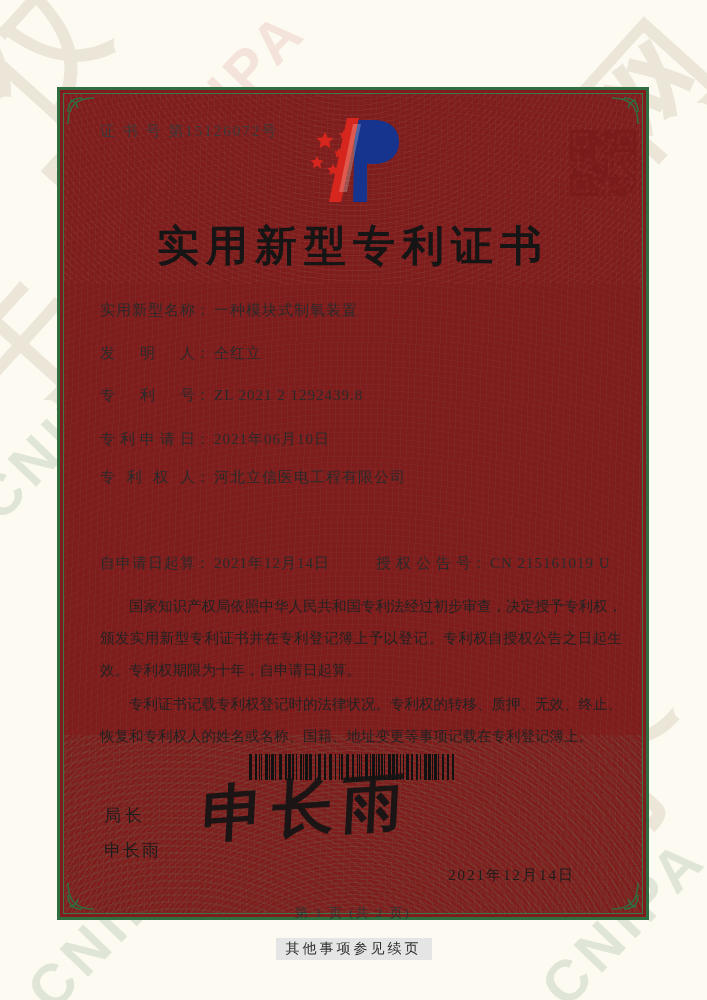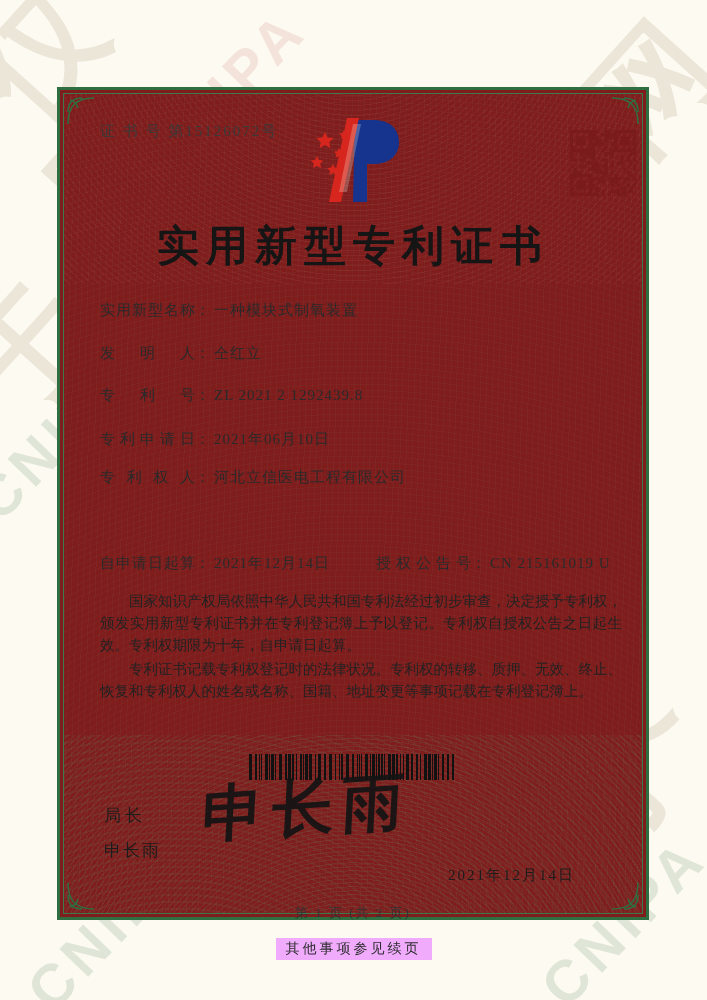--- a/index.html
+++ b/index.html
@@ -62,36 +62,36 @@
   .row { position:absolute; left:36px; font-size:15px; color:#2a2a2a; white-space:nowrap; }
   .flabel { display:inline-block; width:95px; text-align:justify; text-align-last:justify; vertical-align:bottom; }
   .fcolon { display:inline-block; margin-right:4px; }
   .fvalue { letter-spacing:1px; }
   .r0{top:207px;} .r1{top:250px;} .r2{top:292px;} .r3{top:336px;} .r4{top:374px;} .r5{top:414px;}
   .r-grant{top:460px;}
   .grant2 { position:absolute; left:276px; top:0; white-space:nowrap; }
 
   
   .paras { position:absolute; left:36px; top:496px; width:522px; font-size:14.5px;
-           line-height:22px; text-align:justify; color:#222; }
+           line-height:32px; text-align:justify; color:#222; }
   .paras p { text-indent:2em; margin-bottom:2px; }
 
   
   .barcode { position:absolute; left:50%; top:660px; transform:translateX(-50%); width:208px; height:26px; }
   .sig-title { position:absolute; left:40px; top:710px; font-size:17px; letter-spacing:4px; color:#1c1c1c; }
   .sig-name  { position:absolute; left:40px; top:745px; font-size:17px; letter-spacing:2px; color:#1c1c1c; }
   .autograph {
     position:absolute; left:138px; top:672px; font-size:62px; font-weight:bold; color:#141414;
     transform:rotate(-4deg) skewX(-7deg); letter-spacing:8px; opacity:0.92;
   }
   .grant-date-bottom { position:absolute; left:384px; top:772px; font-size:15px; letter-spacing:2px; color:#1c1c1c; }
   .page-info { position:absolute; left:0; top:810px; width:100%; text-align:center; font-size:13px; color:#333; letter-spacing:2px; }
   .footer-note {
     position:absolute; left:50%; top:938px; transform:translateX(-50%); z-index:3;
-    font-size:14px; letter-spacing:3px; color:#2c2c2c; background:#f0abfc; padding:2px 10px;
+    font-size:14px; letter-spacing:3px; color:#2c2c2c; background:#e5e5e5; padding:2px 10px;
   }
 </style>
 </head>
 <body>
 
 <div class="page">
 
   <span class="wm wm-char wm-a">仅</span>
   <span class="wm wm-char wm-b">限</span>
   <span class="wm wm-char wm-c">于</span>

